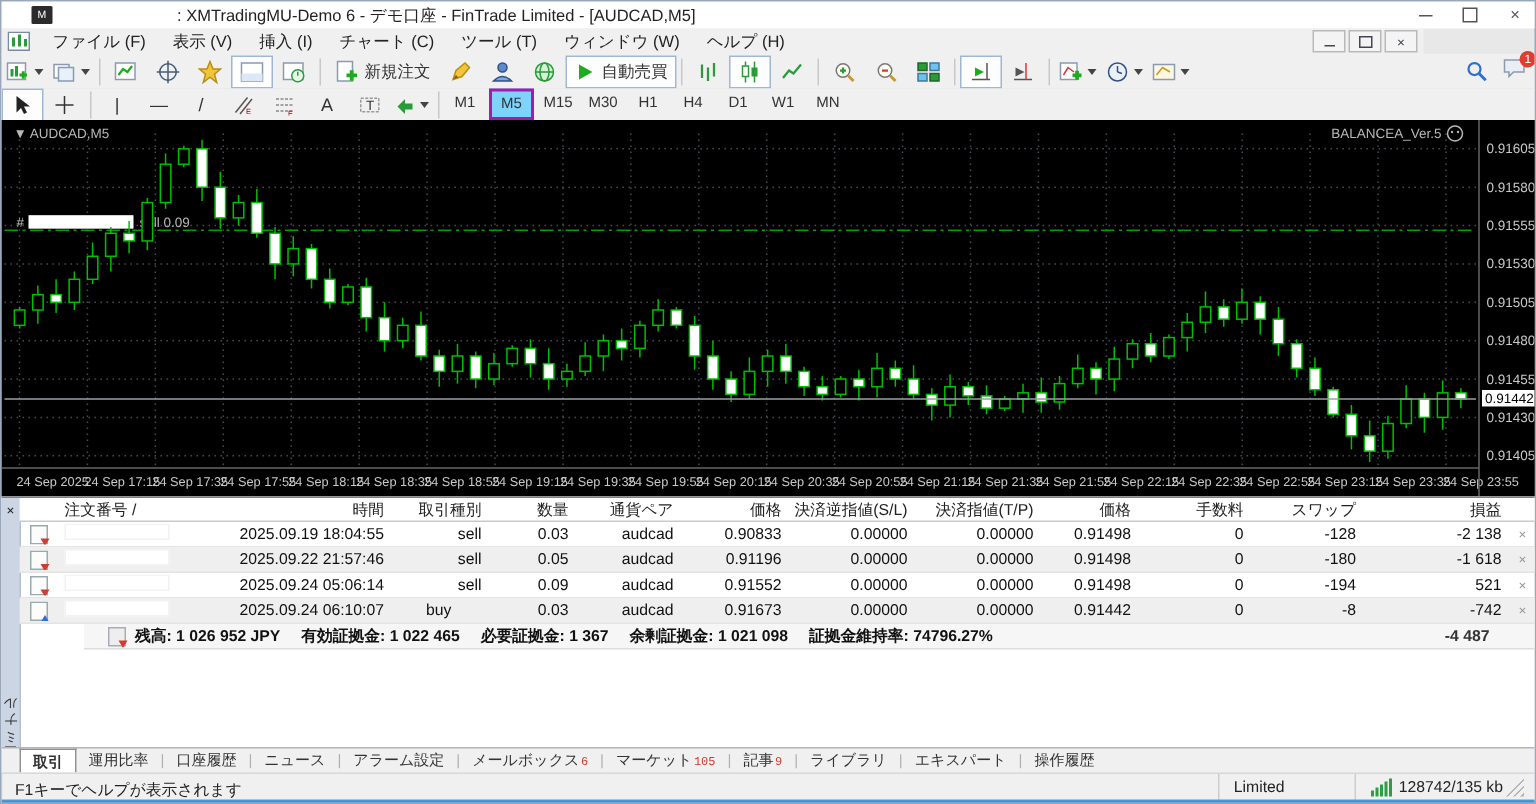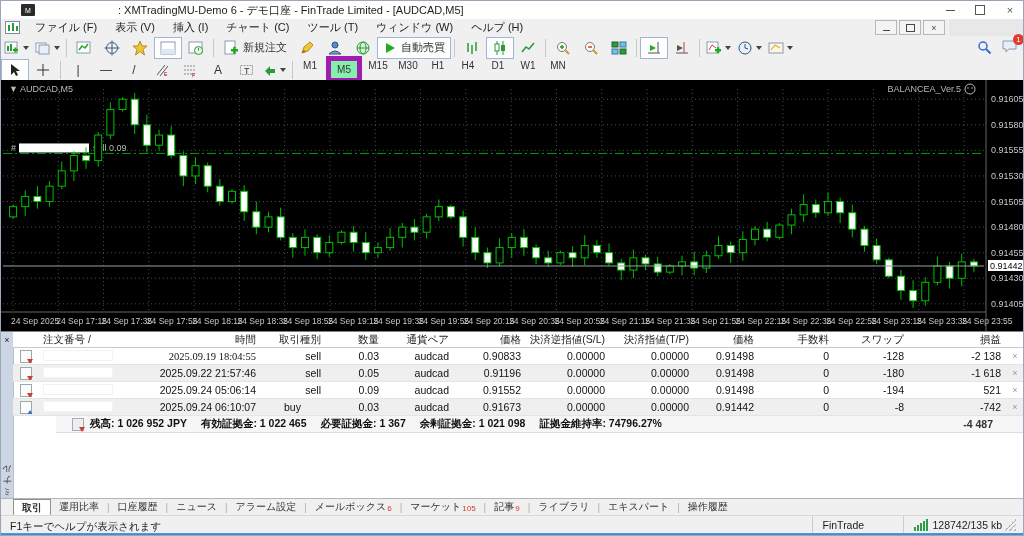--- a/index.html
+++ b/index.html
@@ -26,21 +26,21 @@
   
   .tb{left:0;width:1024px;background:#f0f0f0;display:flex;align-items:center;border-bottom:1px solid #dcdcdc;}
   .tb1{top:35px;height:23px;}
   .tb2{top:58px;height:21px;}
   .tbsep{width:1px;height:18px;background:#c8c8c8;margin:0 3px;}
   .tbtn{height:20px;min-width:22px;display:flex;align-items:center;justify-content:center;padding:0 2px;border:1px solid transparent;color:#333;}
   .tbtn.pressed{border:1px solid #9fb6d4;background:#fdfdfd;}
   .tbtn.labeled{padding:0 5px;font-size:11px;gap:4px;white-space:nowrap;}
   .caret{width:0;height:0;border-left:3px solid transparent;border-right:3px solid transparent;border-top:4px solid #444;margin-left:3px;}
   .tf{height:17px;min-width:26px;font-size:10px;color:#333;display:flex;align-items:center;justify-content:center;border:1px solid transparent;}
-  .tf.active{border:5px solid #a21caf;background:#86efac;}
+  .tf.active{border:2px solid #a21caf;background:#7dd3fc;}
   .glyph{font-size:12px;line-height:12px;}
   .tbright{margin-left:auto;display:flex;align-items:center;margin-right:8px;gap:10px;}
   .badge{position:absolute;top:-5px;right:-7px;background:#e03c31;color:#fff;border-radius:50%;width:11px;height:11px;font-size:8px;display:flex;align-items:center;justify-content:center;}
   
   .chartwrap{left:0;top:79px;width:1024px;height:251px;background:#000;}
   
   .terminal{left:0;top:330px;width:1024px;height:167px;background:#fff;border-top:1px solid #808080;}
   .tstrip{position:absolute;left:0;top:0;width:12px;height:184px;background:#ccd5e4;border-right:1px solid #b4bfcf;}
   .tstrip .closex{font-size:9px;color:#222;text-align:center;margin-top:3px;}
   .tstrip .vlabel{position:absolute;bottom:2px;left:0;width:12px;writing-mode:vertical-rl;transform:rotate(180deg);font-size:9px;color:#333;letter-spacing:1px;}
@@ -56,21 +56,21 @@
   .docicon .down{border-top:5px solid #d23b2f;}
   .docicon .up{border-bottom:5px solid #2f6fd2;}
   .closecell{color:#999;font-size:9px;width:20px;text-align:center;}
   .summaryrow{display:flex;height:16px;align-items:center;background:#f6f6f6;border-bottom:1px solid #ddd;font-size:10.5px;color:#111;font-weight:bold;margin-left:43px;}
   .summaryrow .seg{margin-right:14px;white-space:nowrap;}
   .sumicon{width:10px;height:11px;background:#eee;border:1px solid #aab;margin:0 6px 0 16px;position:relative;}
   .sumicon::after{content:"";position:absolute;right:-2px;bottom:-2px;border-left:3px solid transparent;border-right:3px solid transparent;border-top:5px solid #d23b2f;}
   .sumprofit{margin-left:auto;margin-right:32px;font-weight:bold;color:#333;}
   
   .tabsbar{left:0;top:497px;width:1024px;height:17px;background:#f0f0f0;border-top:1px solid #b5b5b5;display:flex;align-items:stretch;font-size:10px;color:#333;padding-left:12px;box-sizing:border-box;}
-  .tab{display:flex;align-items:center;padding:0 8px;position:relative;white-space:nowrap;}
+  .tab{display:flex;align-items:center;padding:0 8px;position:relative;white-space:nowrap;font-family:Liberation Mono, monospace;}
   .tab.active{background:#fff;border:1px solid #909090;border-bottom:none;font-weight:bold;}
   .tab .tbadge{color:#d23b2f;font-size:8px;margin-left:1px;align-self:flex-end;margin-bottom:2px;}
   .tabsep{color:#b0b0b0;align-self:center;}
   
   .statusbar{left:1px;top:514px;width:1024px;height:18px;background:#f0f0f0;border-top:1px solid #d8d8d8;display:flex;align-items:flex-end;font-size:10.5px;color:#222;}
   .sseg{border-left:1px solid #cdcdcd;height:100%;display:flex;align-items:center;padding:0 10px;white-space:nowrap;}
   .shelp{padding-left:8px;flex:1;}
   .sbars{display:flex;align-items:flex-end;gap:1px;margin-right:5px;}
   .sbars span{width:2px;background:#2e9e44;display:inline-block;}
   .grip{width:12px;height:12px;margin-left:2px;background:
@@ -635,21 +635,21 @@
         <div class="tcell r" style="width: 97px; flex: 0 0 97px;">損益</div>
       </div>
     <div id="tbody">
         <div class="trow">
           <div class="tcell" style="width: 26px;">
             <div class="docicon">
               <div class="dir down"></div>
             </div>
           </div>
           <div class="tcell" style="width: 101px;"><span class="redact"></span></div>
-          <div class="tcell r" style="width: 120px; font-family: Liberation Serif, serif;">2025.09.19 18:04:55</div>
+          <div class="tcell r" style="width: 120px;">2025.09.19 18:04:55</div>
           <div class="tcell r" style="width: 65px;">sell</div>
           <div class="tcell r" style="width: 58px;">0.03</div>
           <div class="tcell r" style="width: 70px;">audcad</div>
           <div class="tcell r" style="width: 72px;">0.90833</div>
           <div class="tcell r" style="width: 84px;">0.00000</div>
           <div class="tcell r" style="width: 84px;">0.00000</div>
           <div class="tcell r" style="width: 65px;">0.91498</div>
           <div class="tcell r" style="width: 75px;">0</div>
           <div class="tcell r" style="width: 75px;">-128</div>
           <div class="tcell r" style="width: 97px;">-2 138</div>
@@ -773,21 +773,21 @@
       <span>エキスパート</span>
     </div>
     <span class="tabsep">|</span>
     <div class="tab">
       <span>操作履歴</span>
     </div>
   </div>
 
 <div class="abs statusbar">
   <div class="shelp">F1キーでヘルプが表示されます</div>
-  <div class="sseg" style="min-width:70px;">FinTrade</div>
+  <div class="sseg" style="min-width:70px;">Limited</div>
   <div class="sseg">
     <span class="sbars">
       <span style="height:4px"></span>
         <span style="height:6px"></span>
         <span style="height:8px"></span>
         <span style="height:10px"></span>
         <span style="height:12px"></span>
     </span>
     <span>128742/135 kb</span>
     <span class="grip"></span>

